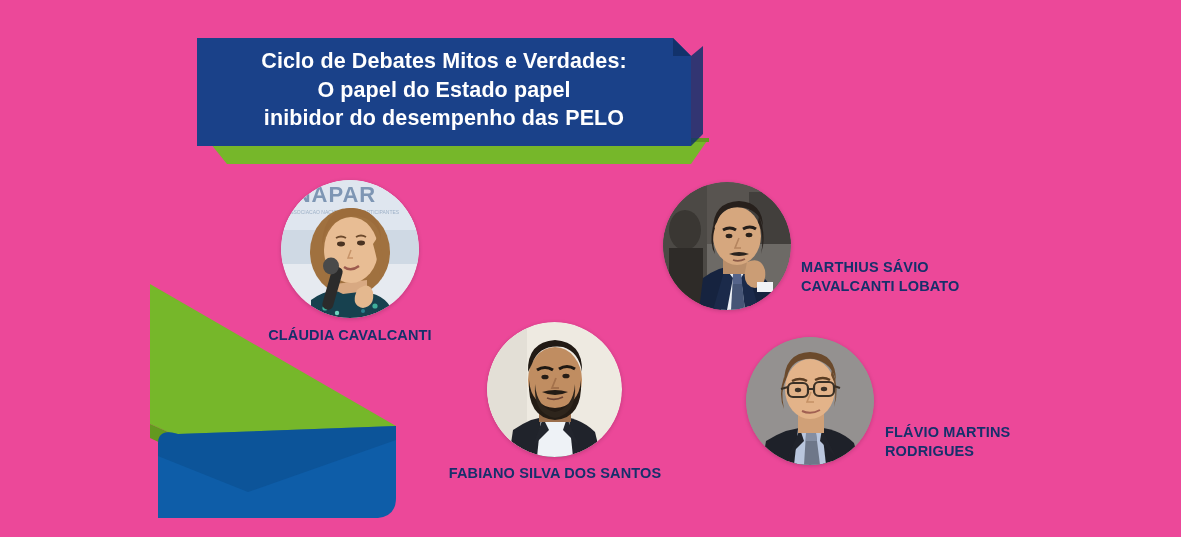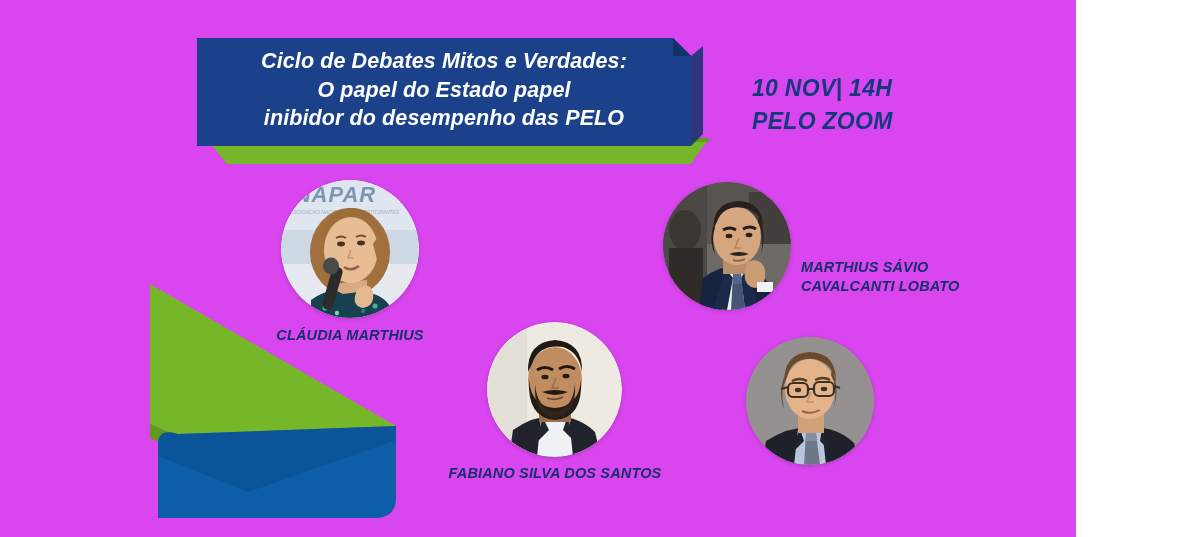--- a/index.html
+++ b/index.html
@@ -5,25 +5,24 @@
   html, body {
     margin: 0;
     padding: 0;
     background: #ffffff;
   }
   body {
     font-family: "Liberation Sans", sans-serif;
   }
   #poster {
     position: relative;
-    width: 1076px;
+    width: 1181px;
     height: 537px;
-    background: #d946ef;
+    background: #ec4899;
     overflow: hidden;
-    font-style: italic;
   }
 
   
   .chevron-art {
     position: absolute;
     left: 148px;
     top: 278px;
     width: 248px;
     height: 246px;
   }
@@ -140,24 +139,20 @@
       <polygon points="476,0 494,18 476,18" fill="#12326B"></polygon>
       <polygon points="494,18 494,108 506,96 506,8" fill="#12326B" opacity="0.85"></polygon>
     </svg>
     <div class="banner-text">
       <div class="l1">Ciclo de Debates Mitos e Verdades:</div>
       <div class="l2">O papel do Estado papel</div>
       <div class="l3">inibidor do desempenho das PELO</div>
     </div>
   </div>
 
-  <div class="datetime">
-    <div>10 NOV| 14H</div>
-    <div>PELO ZOOM</div>
-  </div>
 
   <div class="speaker" id="sp1">
     <div class="photo">
       <svg viewBox="0 0 138 138" width="138" height="138">
         <defs>
           <clipPath id="c1">
               <circle cx="69" cy="69" r="69"></circle>
             </clipPath>
         </defs>
         <g clip-path="url(#c1)">
@@ -191,21 +186,21 @@
           <circle cx="104" cy="133" r="2.2" fill="#6fd3bd"></circle>
           <circle cx="82" cy="131" r="2" fill="#2a7f8e"></circle>
 
           <path d="M76,110 Q88,100 92,112 Q94,126 82,128 Q72,126 74,116 Z" fill="#e4b88f"></path>
 
           <rect x="46" y="86" width="11" height="44" rx="5" fill="#2b2b2b" transform="rotate(16 51 108)"></rect>
           <ellipse cx="50" cy="86" rx="8" ry="8.5" fill="#4a4a4a"></ellipse>
         </g>
       </svg>
     </div>
-    <div class="sp-name center">CLÁUDIA MARTHIUS</div>
+    <div class="sp-name center">CLÁUDIA CAVALCANTI</div>
   </div>
 
   <div class="speaker" id="sp2">
     <div class="photo">
       <svg viewBox="0 0 128 128" width="128" height="128">
         <defs>
           <clipPath id="c2">
               <circle cx="64" cy="64" r="64"></circle>
             </clipPath>
         </defs>
@@ -341,15 +336,17 @@
           </g>
           <ellipse cx="52" cy="53" rx="3.2" ry="2.2" fill="#3d3228"></ellipse>
           <ellipse cx="78" cy="52" rx="3.2" ry="2.2" fill="#3d3228"></ellipse>
 
           <path d="M65,55 L61,65 L68,65" stroke="#c59165" stroke-width="1.6" fill="none"></path>
 
           <path d="M56,74 Q65,78 74,73" stroke="#a06052" stroke-width="2" fill="none"></path>
         </g>
       </svg>
     </div>
+    <div class="sp-name left">FLÁVIO MARTINS
+RODRIGUES</div>
   </div>
 
 </div>
 
 </body></html>

